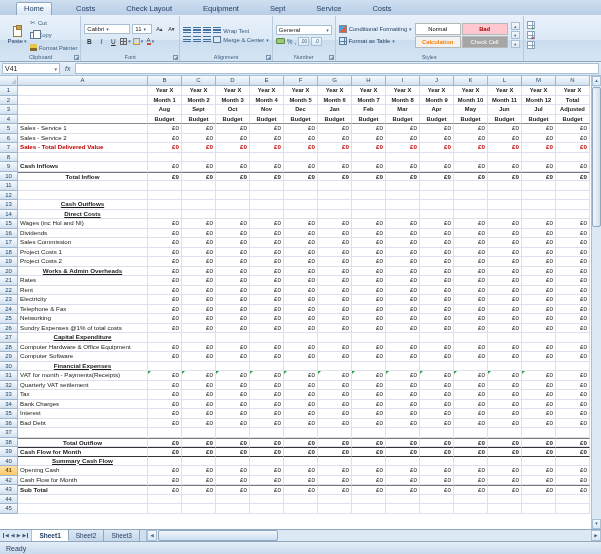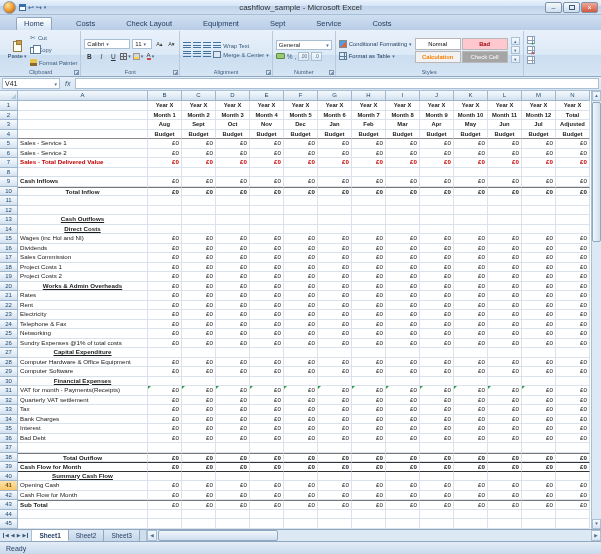--- a/index.html
+++ b/index.html
@@ -125,35 +125,20 @@
   .h-thumb { position:absolute; left:1px; top:0; bottom:0; width:120px; background:linear-gradient(#f0f6fc,#cfdfef); border:1px solid #8fa8c0; border-radius:2px; }
 
   
   .statusbar { height:13px; flex:0 0 13px; background:linear-gradient(#e3edf8,#c9daec); border-top:1px solid #8fa8c0; display:flex; align-items:center; font-size:7px; color:#1f3a5f; padding:0 6px; }
 </style>
 </head>
 <body>
 
 <div class="app">
 
-  <div class="titlebar">
-    <div class="office-btn"></div>
-    <div class="qat">
-      <span class="ic-save"></span>
-      <span class="glyph">↩</span>
-      <span class="glyph">↪</span>
-      <span class="dd">▾</span>
-    </div>
-    <div class="title-text">cashflow_sample - Microsoft Excel</div>
-    <div class="win-btns">
-      <div class="win-btn">–</div>
-      <div class="win-btn"><span class="box"></span></div>
-      <div class="win-btn close">×</div>
-    </div>
-  </div>
 
   <div class="ribbon-tabs" id="ribbon-tabs">
       <div class="rtab active">Home</div>
       <div class="rtab">Costs</div>
       <div class="rtab">Check Layout</div>
       <div class="rtab">Equipment</div>
       <div class="rtab">Sept</div>
       <div class="rtab">Service</div>
       <div class="rtab">Costs</div>
     </div>

